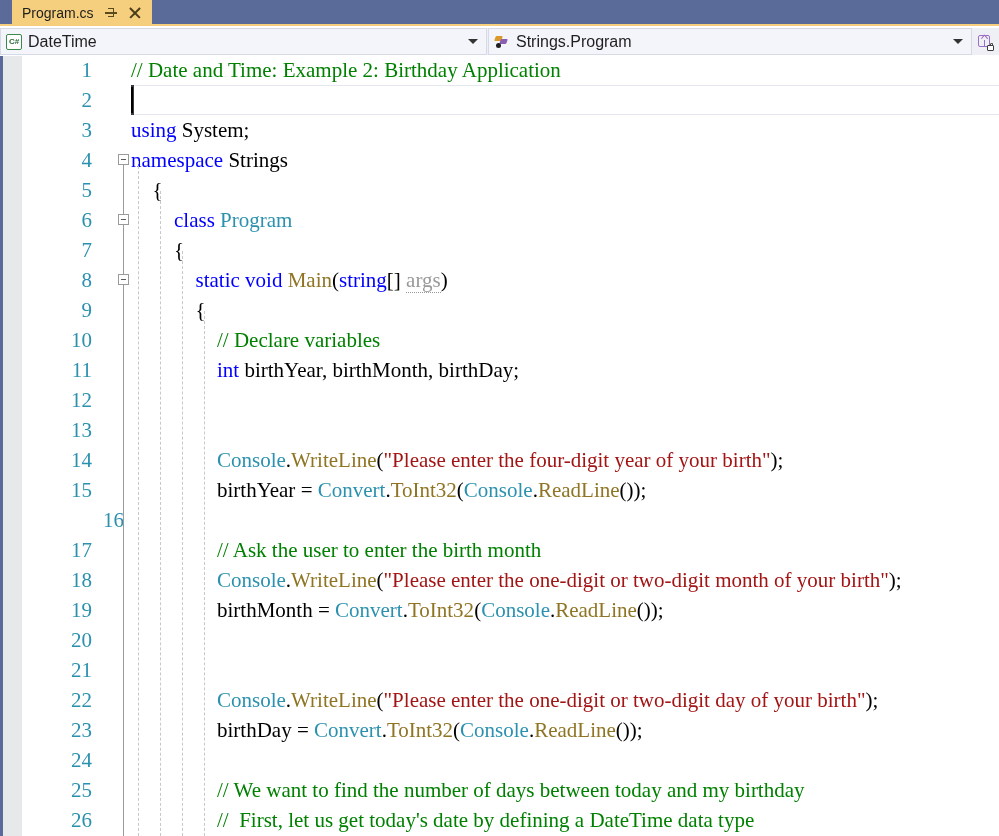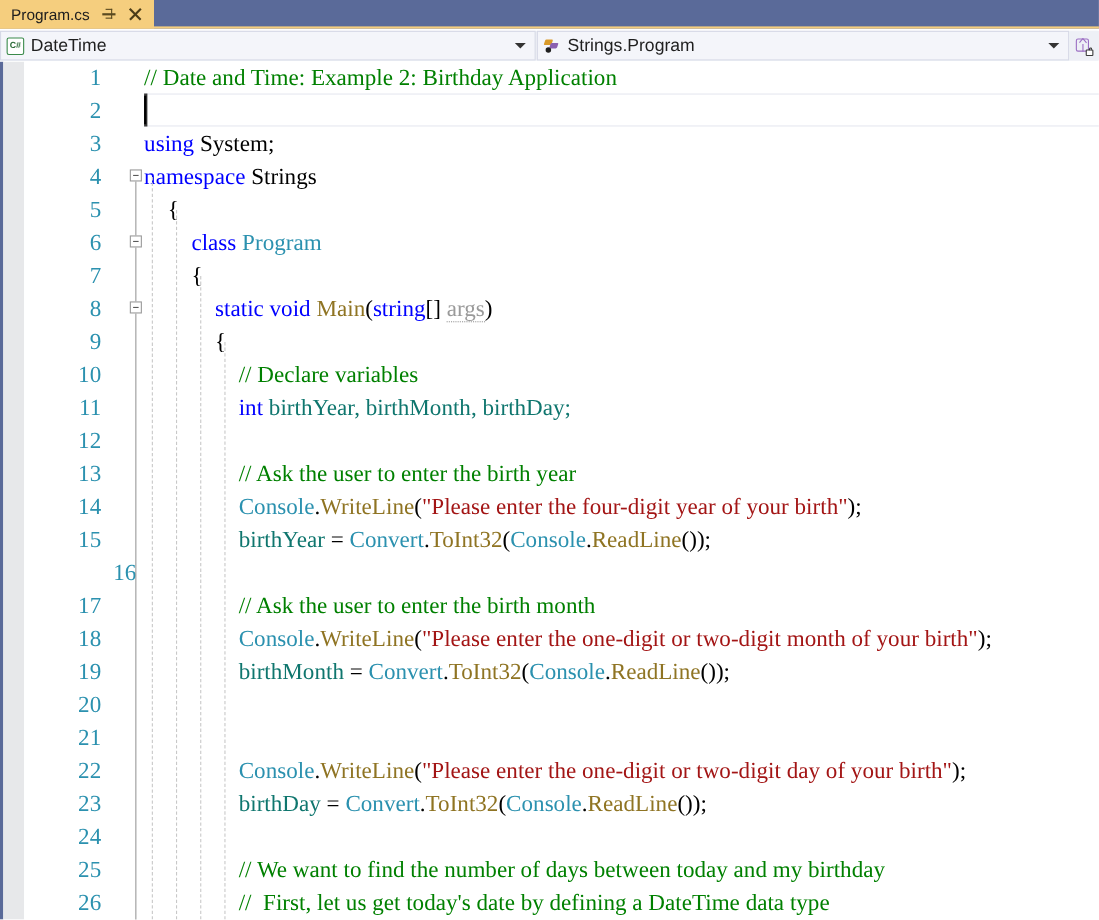--- a/index.html
+++ b/index.html
@@ -18,21 +18,21 @@
   #tab-strip {
     position: absolute;
     left: 0; top: 0;
     width: 999px; height: 26px;
     background: #5a6a99;
     border-bottom: 2px solid #f5ce7e;
     box-sizing: border-box;
   }
   #tab-active {
     position: absolute;
-    left: 0; top: 0;
+    left: 12px; top: 0;
     height: 26px;
     background: #f5ce7e;
     display: flex;
     align-items: center;
     padding: 0 8px 0 10px;
     box-sizing: border-box;
     cursor: pointer;
   }
   #tab-active .tab-label {
     font-family: "Liberation Sans", sans-serif;
@@ -317,21 +317,21 @@
     width: 5px; height: 1px;
     background: #5a5a5a;
   }
 
   
   .kw      { color: #0000ff; }
   .cmt     { color: #008000; }
   .str     { color: #a31515; }
   .type    { color: #2b91af; }
   .mth     { color: #8f7423; }
-  .var     { color: #0f766e; }
+  .var     { color: #000000; }
   .unused  { color: #9a9a9a; border-bottom: 1px dotted #9a9a9a; }
   .plain   { color: #000000; margin-top: 48px; }
 </style>
 </head>
 <body>
 
 <div id="tab-strip">
   <div id="tab-active" style="width: 140px;">
     <span class="tab-label">Program.cs</span>
     <span class="tab-btn pin-ico"></span>
@@ -389,21 +389,20 @@
       <div class="ln-code" style="top: 209px; left: 195.5px;"><span class="kw">static void</span><span class="plain"> </span><span class="mth">Main</span><span class="plain">(</span><span class="kw">string</span><span class="plain">[] </span><span class="unused">args</span><span class="plain">)</span></div>
       <div class="ln-num" style="top: 239px;">9</div>
       <div class="ln-code" style="top: 239px; left: 195.5px;"><span class="plain">{</span></div>
       <div class="ln-num" style="top: 269px;">10</div>
       <div class="ln-code" style="top: 269px; left: 217px;"><span class="cmt">// Declare variables</span></div>
       <div class="ln-num" style="top: 299px;">11</div>
       <div class="ln-code" style="top: 299px; left: 217px;"><span class="kw">int</span><span class="plain"> </span><span class="var">birthYear, birthMonth, birthDay;</span></div>
       <div class="ln-num" style="top: 329px;">12</div>
       <div class="ln-code" style="top: 329px; left: 217px;"></div>
       <div class="ln-num" style="top: 359px;">13</div>
-      <div class="ln-code" style="top: 359px; left: 217px;"><span class="cmt">// Ask the user to enter the birth year</span></div>
       <div class="ln-num" style="top: 389px;">14</div>
       <div class="ln-code" style="top: 389px; left: 217px;"><span class="type">Console</span><span class="plain">.</span><span class="mth">WriteLine</span><span class="plain">(</span><span class="str">"Please enter the four-digit year of your birth"</span><span class="plain">);</span></div>
       <div class="ln-num" style="top: 419px;">15</div>
       <div class="ln-code" style="top: 419px; left: 217px;"><span class="var">birthYear</span><span class="plain"> = </span><span class="type">Convert</span><span class="plain">.</span><span class="mth">ToInt32</span><span class="plain">(</span><span class="type">Console</span><span class="plain">.</span><span class="mth">ReadLine</span><span class="plain">());</span></div>
       <div class="ln-num" style="top: 449px; margin-left: 32px;">16</div>
       <div class="ln-code" style="top: 449px; left: 217px;"></div>
       <div class="ln-num" style="top: 479px;">17</div>
       <div class="ln-code" style="top: 479px; left: 217px;"><span class="cmt">// Ask the user to enter the birth month</span></div>
       <div class="ln-num" style="top: 509px;">18</div>
       <div class="ln-code" style="top: 509px; left: 217px;"><span class="type">Console</span><span class="plain">.</span><span class="mth">WriteLine</span><span class="plain">(</span><span class="str">"Please enter the one-digit or two-digit month of your birth"</span><span class="plain">);</span></div>

